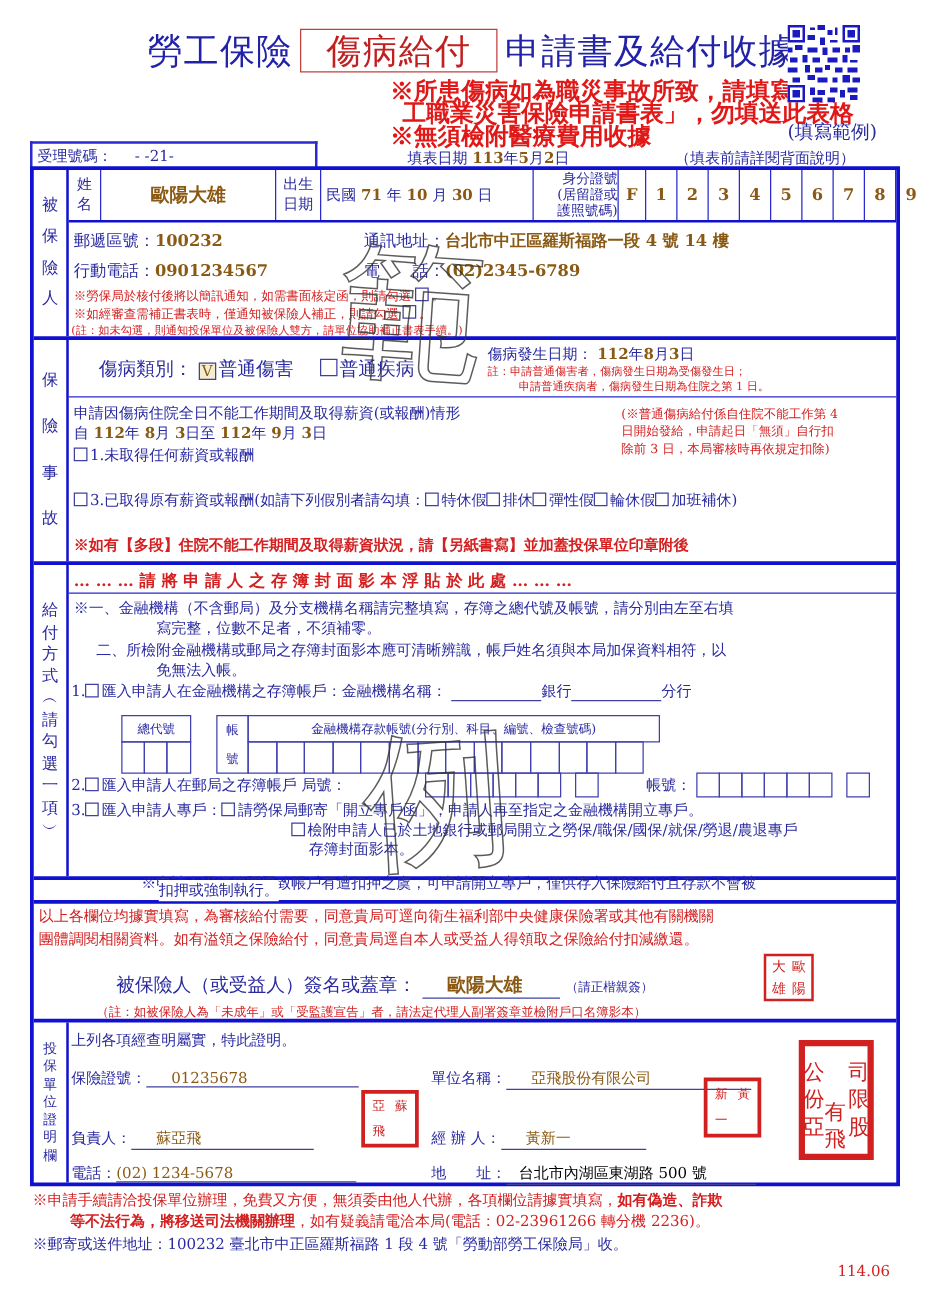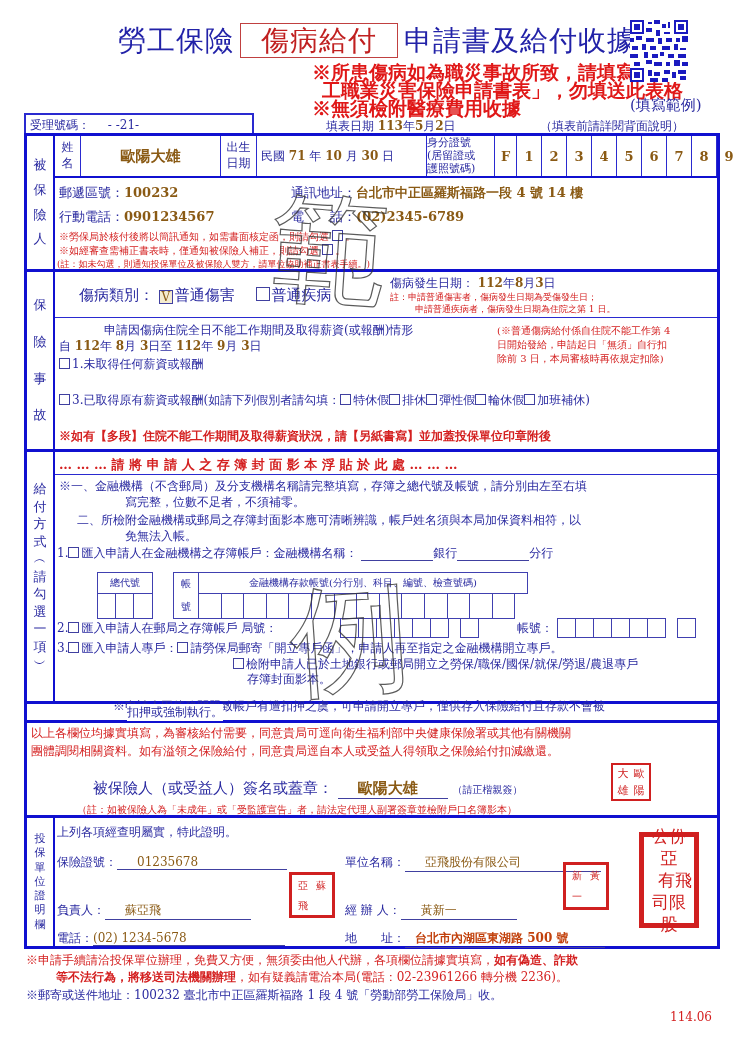--- a/index.html
+++ b/index.html
@@ -136,21 +136,21 @@
           </div>
         <div class="abs" style="left:206px; top:12px; font-size:12px; white-space:nowrap;">
           <span>民國</span>
           <span class="brown">71</span>
           <span>年</span>
           <span class="brown">10</span>
           <span>月</span>
           <span class="brown">30</span>
           <span>日</span>
         </div>
-        <div class="abs" style="left:371px; top:0; width:68px; height:40px; border-left:1px solid #2a2ad0; font-size:11px; text-align:left; line-height:13px;">
+        <div class="abs" style="left:371px; top:0; width:68px; height:40px; border-left:1px solid #2a2ad0; font-size:11px; text-align:right; line-height:13px;">
           <div>身分證號</div>
           <div>(居留證或</div>
           <div>護照號碼)</div>
         </div>
         <div class="abs" style="left:439px; top:0; height:40px; display:flex;">
           <div class="brown" style="width:22px; height:40px; border-left:1px solid #2a2ad0; display:flex; align-items:center; justify-content:center; font-size:13px;">F</div>
           <div class="brown" style="width:25px; height:40px; border-left:1px solid #2a2ad0; display:flex; align-items:center; justify-content:center; font-size:13px;">1</div>
           <div class="brown" style="width:25px; height:40px; border-left:1px solid #2a2ad0; display:flex; align-items:center; justify-content:center; font-size:13px;">2</div>
           <div class="brown" style="width:25px; height:40px; border-left:1px solid #2a2ad0; display:flex; align-items:center; justify-content:center; font-size:13px;">3</div>
           <div class="brown" style="width:25px; height:40px; border-left:1px solid #2a2ad0; display:flex; align-items:center; justify-content:center; font-size:13px;">4</div>
@@ -198,21 +198,21 @@
           <span><span class="cb checked" style="width:14px;height:14px;font-size:12px;line-height:12px;">V</span><span>普通傷害</span></span>
           <span style="margin-left:16px;"><span class="cb" style="width:14px;height:14px;"></span><span>普通疾病</span></span>
         </div>
         <div class="line" style="left:335px; top:3px; font-size:12px;">
           <span>傷病發生日期：</span>
           <span class="brown">112</span><span>年</span><span class="brown">8</span><span>月</span><span class="brown">3</span><span>日</span>
         </div>
         <div class="line red" style="left:335px; top:19px; font-size:9px;">註：申請普通傷害者，傷病發生日期為受傷發生日；</div>
         <div class="line red" style="left:360px; top:31px; font-size:9px;">申請普通疾病者，傷病發生日期為住院之第 1 日。</div>
       </div>
-      <div class="line" style="left:4px; top:50px;margin-left:45px;">申請因傷病住院全日不能工作期間及取得薪資(或報酬)情形</div>
+      <div class="line" style="left:4px; top:50px;">申請因傷病住院全日不能工作期間及取得薪資(或報酬)情形</div>
       <div class="line" style="left:4px; top:66px;">
         <span>自</span>
         <span class="brown">112</span><span>年</span>
         <span class="brown">8</span><span>月</span>
         <span class="brown">3</span><span>日至</span>
         <span class="brown">112</span><span>年</span>
         <span class="brown">9</span><span>月</span>
         <span class="brown">3</span><span>日</span>
       </div>
       <div class="line red" style="left:442px; top:52px; font-size:10px;">(※普通傷病給付係自住院不能工作第 4</div>
@@ -362,30 +362,30 @@
       </div>
       <div class="line" style="left:290px; top:84px;">
         <span>經 辦 人：</span><span class="underline" style="width:116px; padding-left:20px; color:#8a5a14;">黃新一</span>
       </div>
       <div class="stamp" style="left:508px; top:44px; width:46px; height:48px; font-size:10px; flex-wrap:wrap; line-height:13px;">
         <span style="width:18px;">新</span>
           <span style="width:18px;">黃</span>
         <span style="width:18px;">一</span>
           <span style="width:18px;"></span>
       </div>
-      <div class="stamp" style="left:584px; top:14px; width:60px; height:96px; border-width:5px; font-size:17px; flex-direction:column; line-height:22px; font-family:'DejaVu Sans', sans-serif;">
+      <div class="stamp" style="left:584px; top:14px; width:60px; height:96px; border-width:5px; font-size:17px; flex-direction:row; line-height:22px; font-family:'DejaVu Sans', sans-serif;">
         <span>公份亞</span>
         <span style="align-self:flex-end; margin-right:2px;">有飛</span>
         <span>司限股</span>
       </div>
       <div class="line" style="left:2px; top:112px;">
         <span>電話：</span><span class="underline" style="width:192px; color:#8a5a14;">(02) 1234-5678</span>
       </div>
       <div class="line" style="left:290px; top:112px;">
-        <span>地　　址：</span><span class="underline" style="width:200px; padding-left:10px; color:#c2410c;font-weight:bold;">台北市內湖區東湖路 500 號</span>
+        <span>地　　址：</span><span class="underline" style="width:200px; padding-left:10px; color:#000000;">台北市內湖區東湖路 500 號</span>
       </div>
     </div>
   </div>
 </div>
 
 <div class="line red" style="left:26px; top:952px;">
   <span>※申請手續請洽投保單位辦理，免費又方便，無須委由他人代辦，各項欄位請據實填寫，</span><span style="font-weight:bold;">如有偽造、詐欺</span>
 </div>
 <div class="line red" style="left:56px; top:969px;">
   <span style="font-weight:bold;">等不法行為，將移送司法機關辦理</span><span>，如有疑義請電洽本局(電話：02-23961266 轉分機 2236)。</span>

